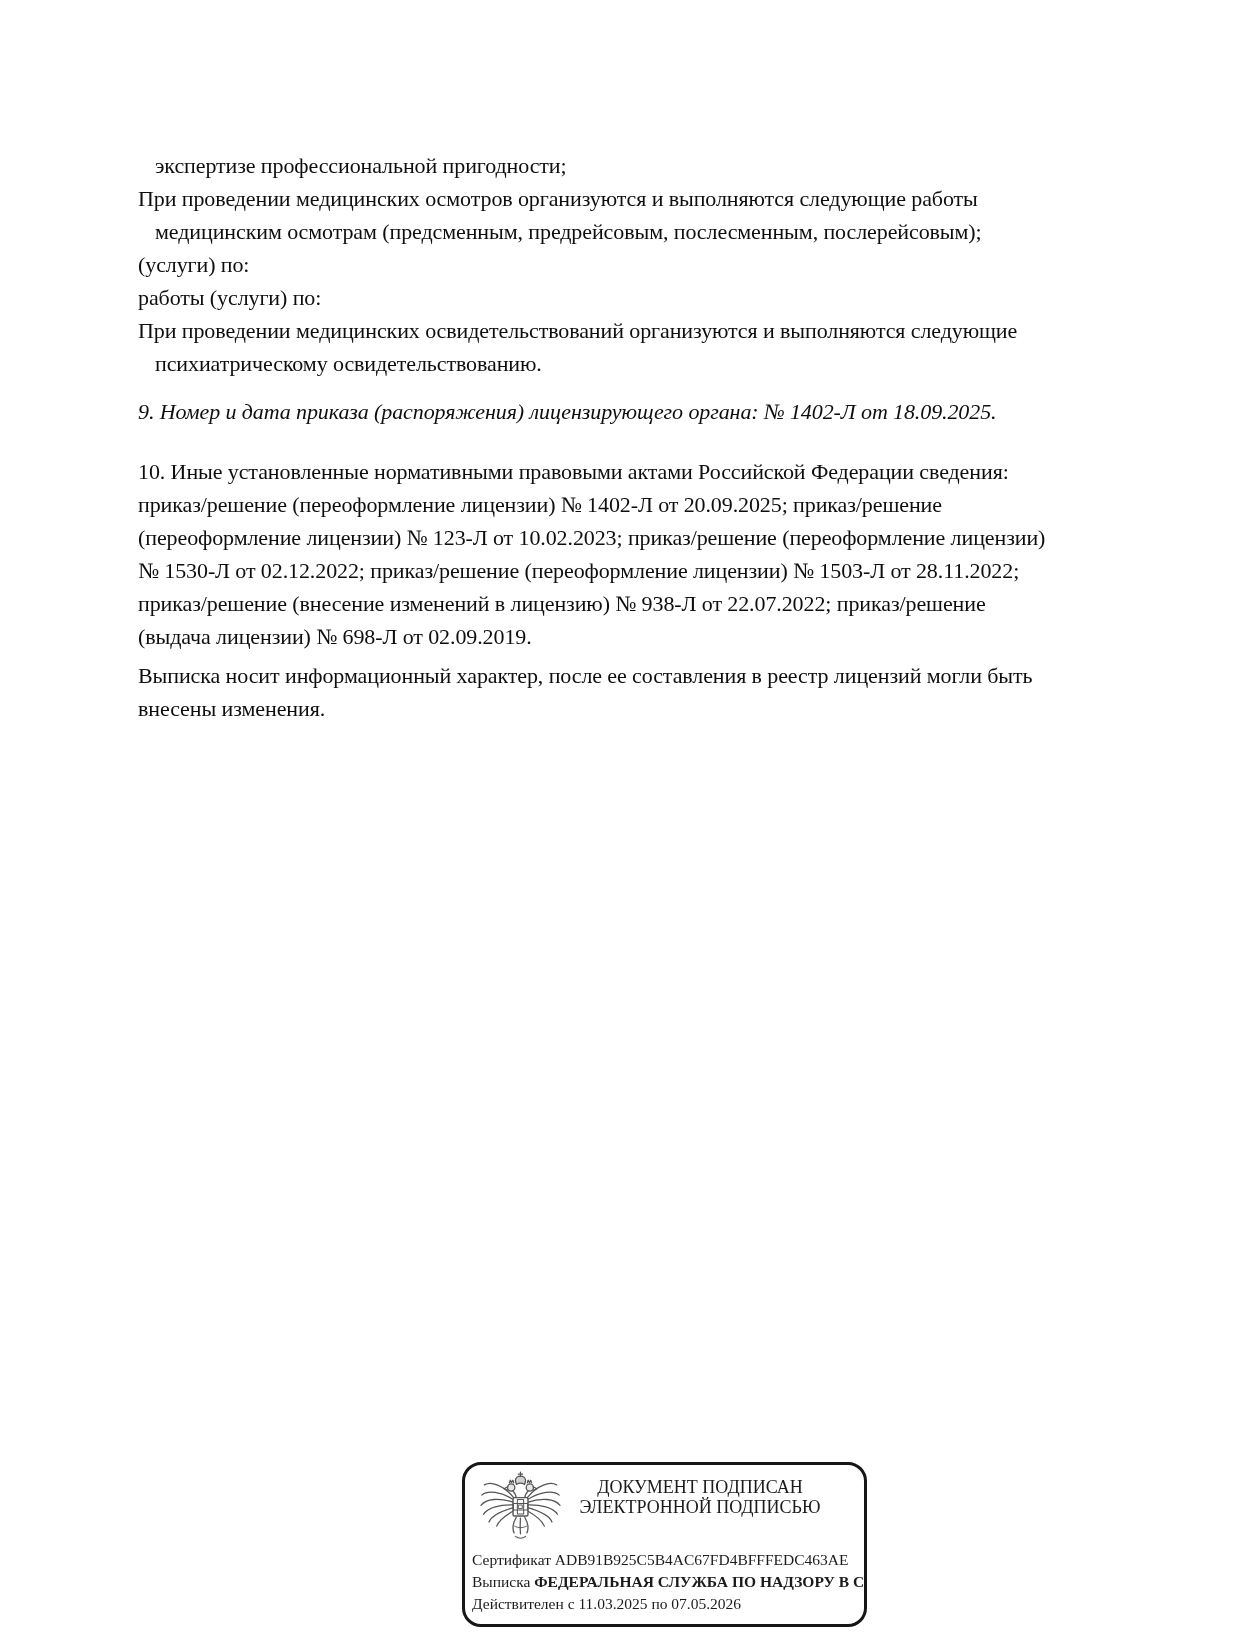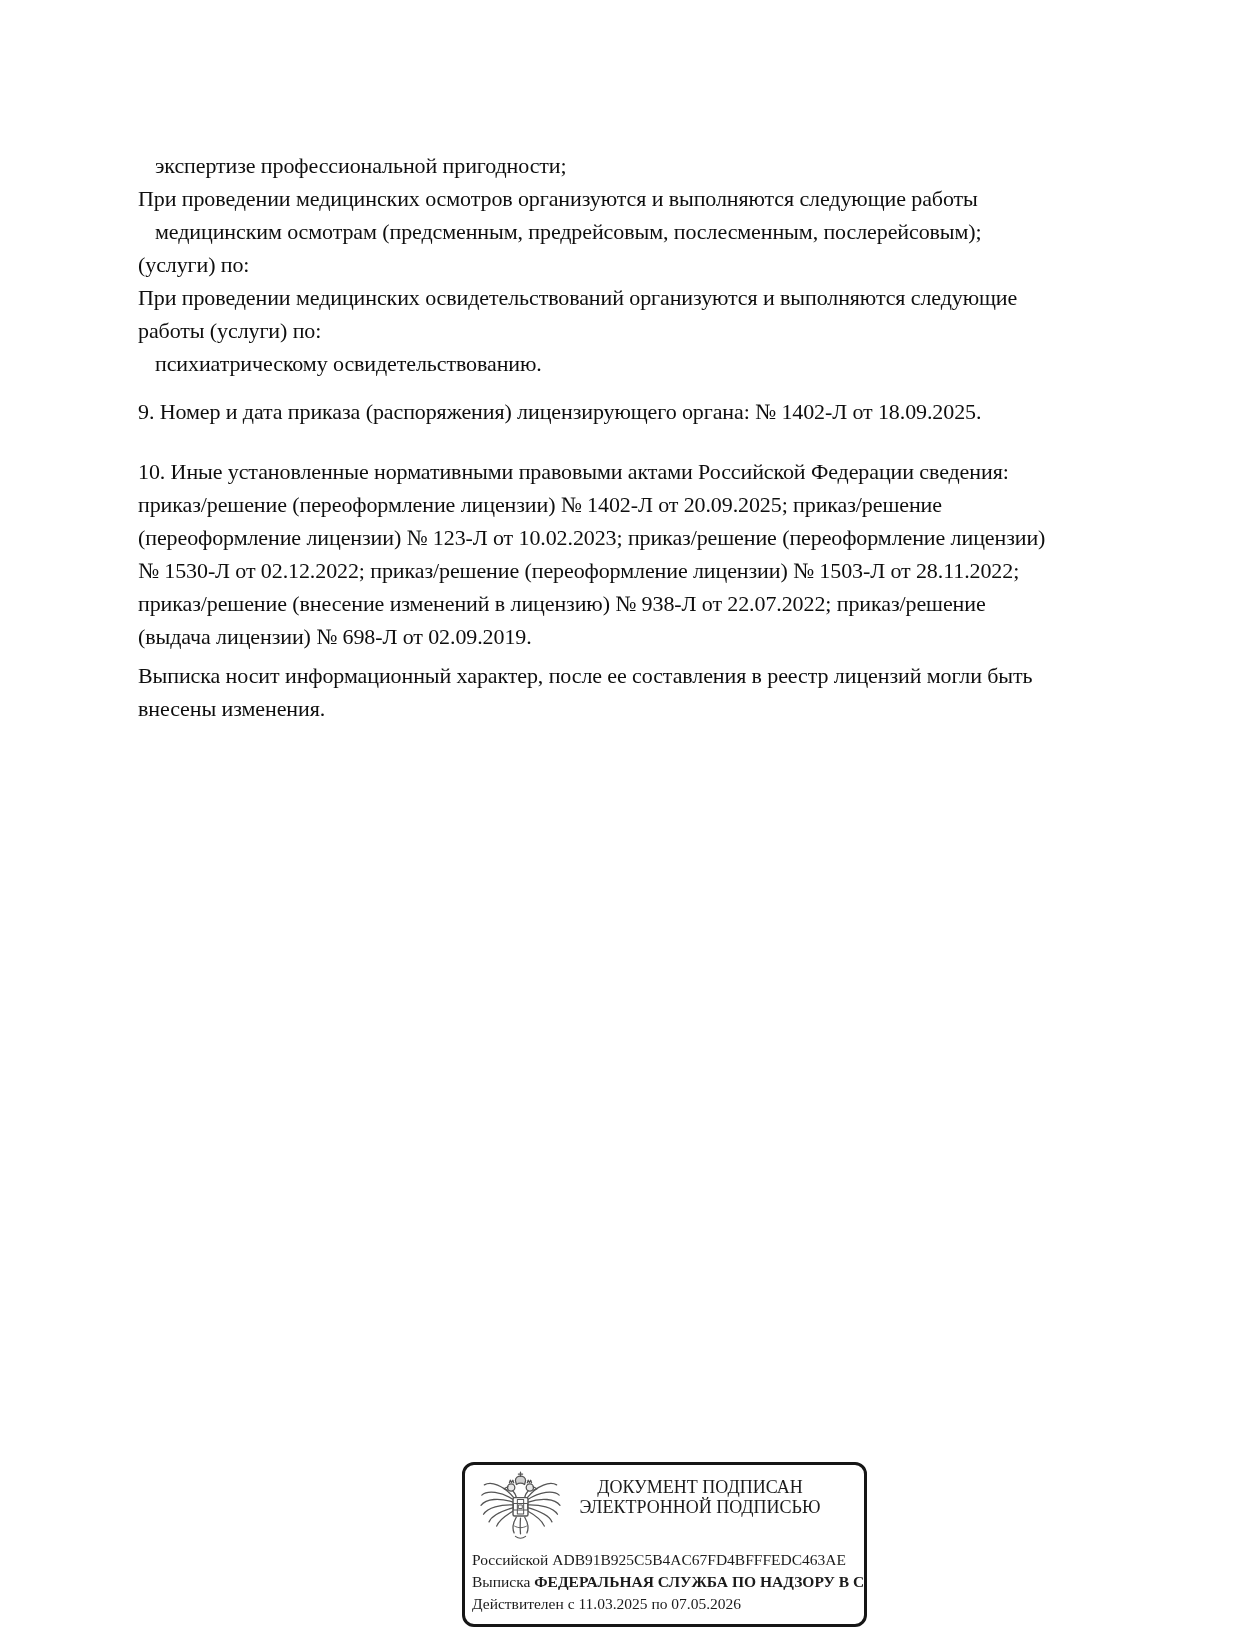--- a/index.html
+++ b/index.html
@@ -18,31 +18,31 @@
     left: 138px; top: 101px;
     width: 990px;
     font-size: 22px;
     letter-spacing: -0.1px;
     margin-top: 48px;
   }
   .doc section { margin: 0; }
   .doc .line { line-height: 33px; white-space: pre; }
   .doc .line.indent { padding-left: 17px; }
   .p-services { margin-bottom: 15px !important; }
-  .p-item9    { margin-bottom: 27px !important; }
+  .p-item9    { margin-bottom: 27px !important; font-style: italic; }
   .p-item10   { margin-bottom: 6px  !important; }
 
   
   .stamp {
     position: absolute;
     left: 462px; top: 1462px;
     width: 405px; height: 165px;
     box-sizing: border-box;
     border: 3px solid #161616;
-    border-radius: 12px;
+    border-radius: 19px;
     background: #ffffff;
     overflow: hidden;
   }
   .stamp .emblem {
     position: absolute;
     left: 13px; top: 4px;
     width: 85px; height: 76px;
   }
   .stamp .stamp-title {
     position: absolute;
@@ -66,22 +66,22 @@
 </style>
 </head>
 <body>
 
 <main class="doc">
   <section class="p-services">
       <div class="line indent">экспертизе профессиональной пригодности;</div>
       <div class="line">При проведении медицинских осмотров организуются и выполняются следующие работы</div>
       <div class="line indent">медицинским осмотрам (предсменным, предрейсовым, послесменным, послерейсовым);</div>
       <div class="line">(услуги) по:</div>
+      <div class="line">работы (услуги) по:</div>
       <div class="line">При проведении медицинских освидетельствований организуются и выполняются следующие</div>
-      <div class="line">работы (услуги) по:</div>
       <div class="line indent">психиатрическому освидетельствованию.</div>
     </section>
   <section class="p-item9">
       <div class="line">9. Номер и дата приказа (распоряжения) лицензирующего органа: № 1402-Л от 18.09.2025.</div>
     </section>
   <section class="p-item10">
       <div class="line">10. Иные установленные нормативными правовыми актами Российской Федерации сведения:</div>
       <div class="line">приказ/решение (переоформление лицензии) № 1402-Л от 20.09.2025; приказ/решение</div>
       <div class="line">(переоформление лицензии) № 123-Л от 10.02.2023; приказ/решение (переоформление лицензии)</div>
       <div class="line">№ 1530-Л от 02.12.2022; приказ/решение (переоформление лицензии) № 1503-Л от 28.11.2022;</div>
@@ -136,17 +136,17 @@
       <rect x="47.9" y="41.6" width="4.2" height="4.2" stroke-width="1.1"></rect>
     </g>
   </svg>
 
   <div class="stamp-title">
     <div>ДОКУМЕНТ ПОДПИСАН</div>
     <div>ЭЛЕКТРОННОЙ ПОДПИСЬЮ</div>
   </div>
 
   <div class="stamp-info">
-    <div><span>Российской</span> <span>ADB91B925C5B4AC67FD4BFFFEDC463AE</span></div>
+    <div><span>Сертификат</span> <span>ADB91B925C5B4AC67FD4BFFFEDC463AE</span></div>
     <div><span>Выписка</span> <b>ФЕДЕРАЛЬНАЯ СЛУЖБА ПО НАДЗОРУ В СФ</b></div>
     <div>Действителен с 11.03.2025 по 07.05.2026</div>
   </div>
 </div>
 
 </body></html>

